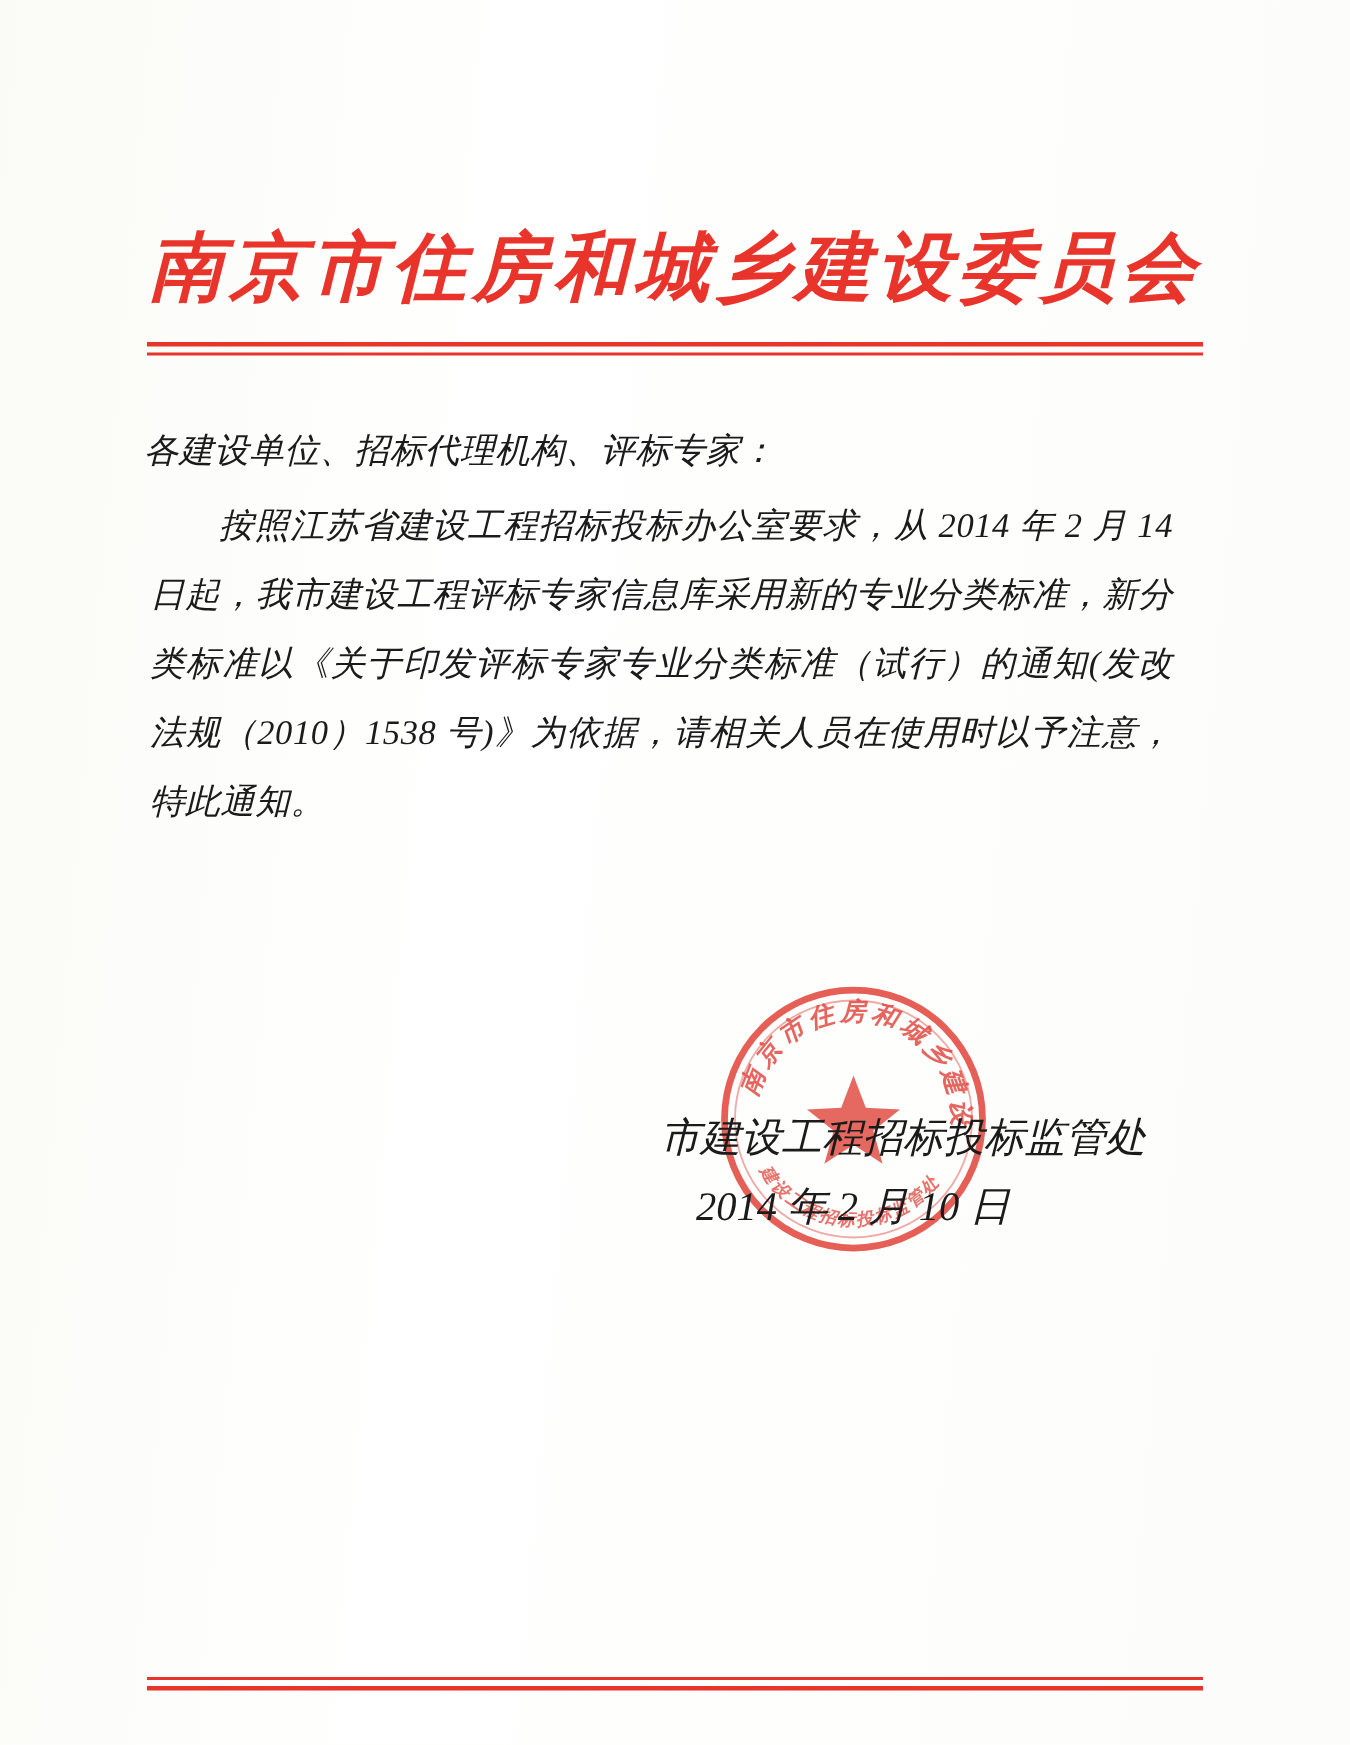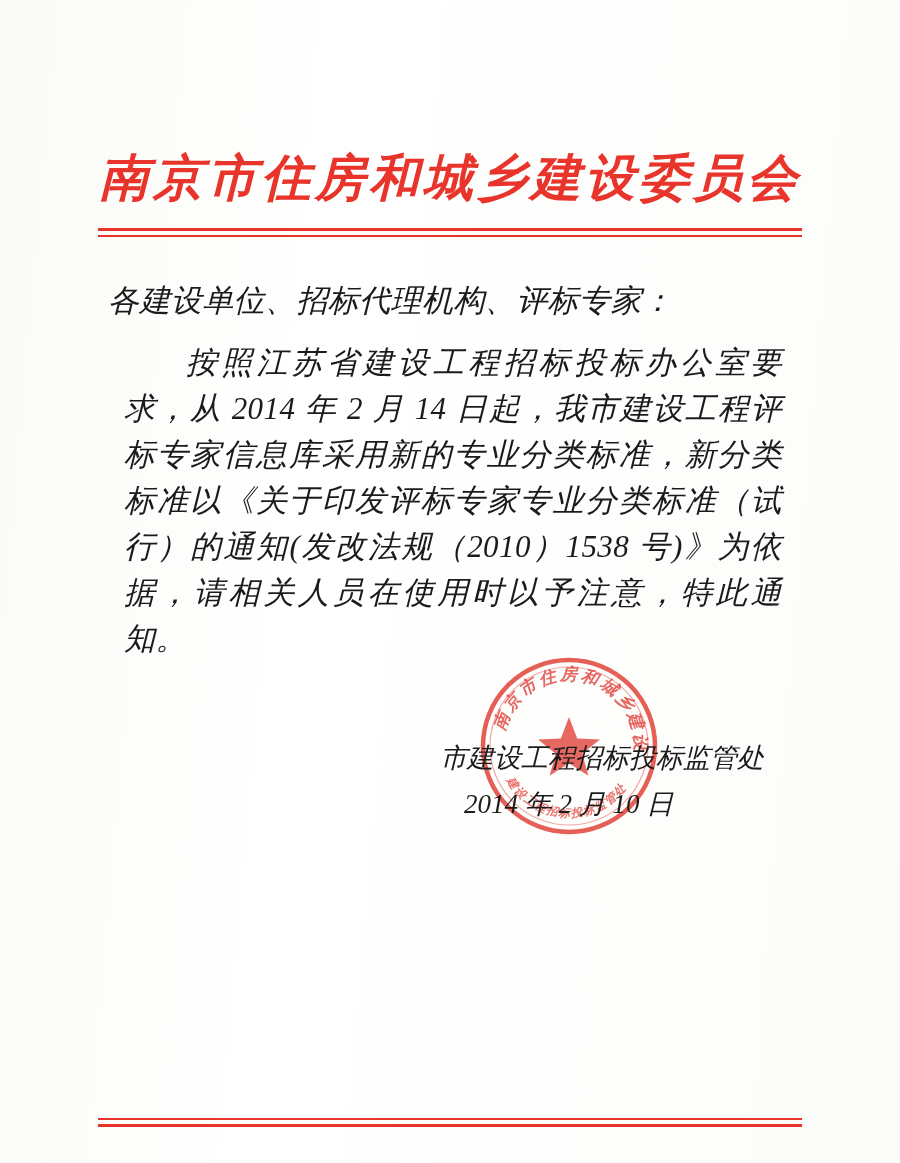--- a/index.html
+++ b/index.html
@@ -56,32 +56,32 @@
   }
   .rule-thin {
     height: 1.5px;
     background: #e8342a;
   }
 
   
   .body-block {
     position: absolute;
     top: 278px;
-    left: 108px;
+    left: 96px;
     width: 690px;
     color: #1b1b1b;
-    font-size: 31px;
+    font-size: 23px;
     line-height: 46px;
     letter-spacing: 0.4px;
   }
   .salutation {
     margin: 0 0 2px 0;
   }
   .para {
-    margin: 16px;
+    margin: 4px;
     text-indent: 2em;
     text-align: justify;
     text-justify: inter-ideograph;
   }
 
   
   .sign-block {
     position: absolute;
     top: 735px;
     left: 440px;

